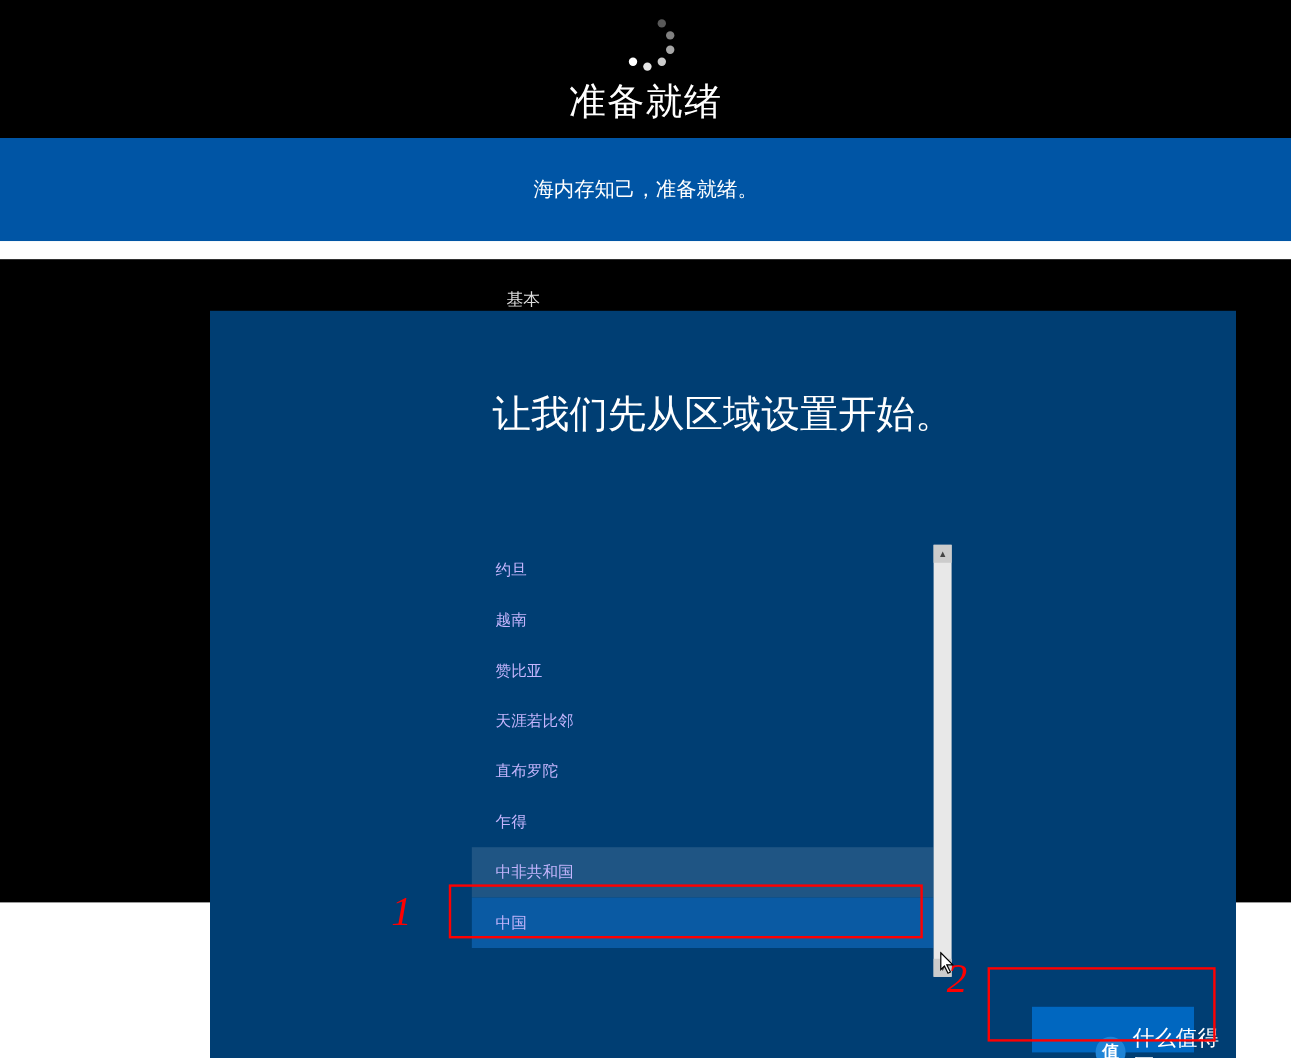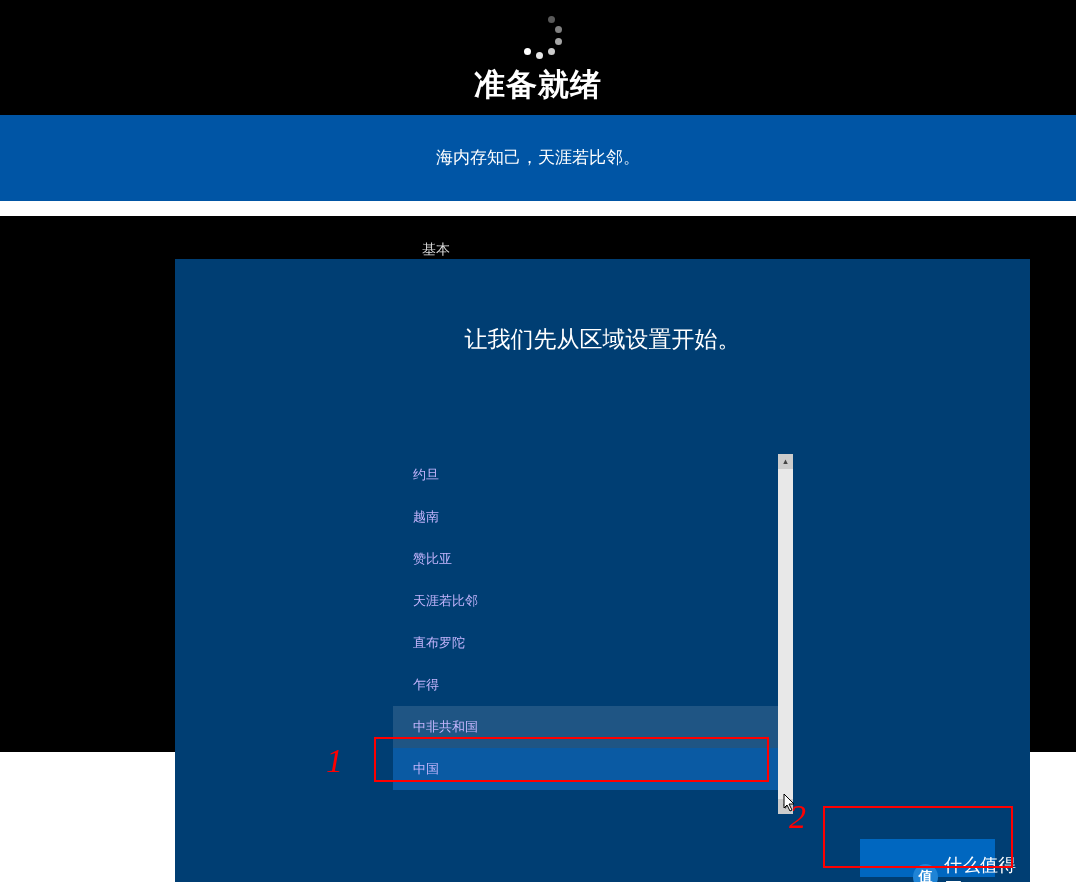--- a/index.html
+++ b/index.html
@@ -29,21 +29,21 @@
     .spinner span {
       position: absolute;
       width: 7px; height: 7px;
       background: #fff;
       border-radius: 50%;
     }
     .ready-text {
       position: absolute;
       left: 0; right: 0; top: 64px;
       font-size: 31px;
-      font-weight: 700;
+      font-weight: 400;
       letter-spacing: 1px;
     }
     .blue-band {
       height: 86px;
       background: #0055a5;
       color: #fff;
       text-align: center;
       display: flex;
       flex-direction: column;
       justify-content: center;
@@ -76,21 +76,21 @@
       width: 855px;
       height: 623px;
       background: #003e73;
       color: #fff;
     }
     .oobe-title {
       position: absolute;
       left: 0; right: 0;
       top: 65px;
       text-align: center;
-      font-size: 23px;
+      font-size: 32px;
       font-weight: 400;
     }
     .region-list {
       position: absolute;
       left: 218px;
       top: 195px;
       width: 385px;
       height: 360px;
       overflow: hidden;
     }
@@ -183,21 +183,21 @@
     <span style="left:47px;top:20px;opacity:.5"></span>
     <span style="left:47px;top:32px;opacity:.65"></span>
     <span style="left:40px;top:42px;opacity:.8"></span>
     <span style="left:28px;top:46px;opacity:.9"></span>
     <span style="left:16px;top:42px;opacity:1"></span>
   </div>
   <div class="ready-text">准备就绪</div>
 </div>
 
 <div class="blue-band">
-  <div>海内存知己，天涯若比邻。</div>
+  <div>海内存知己，准备就绪。</div>
 </div>
 
 <div class="white-gap"></div>
 
 <div class="lower-black">
 
   <div class="tab-bar">
     <div class="tab">基本</div>
   </div>
 

